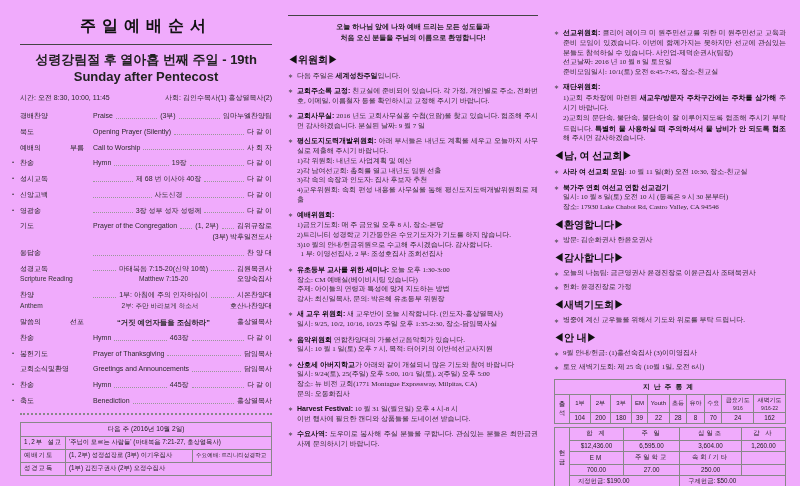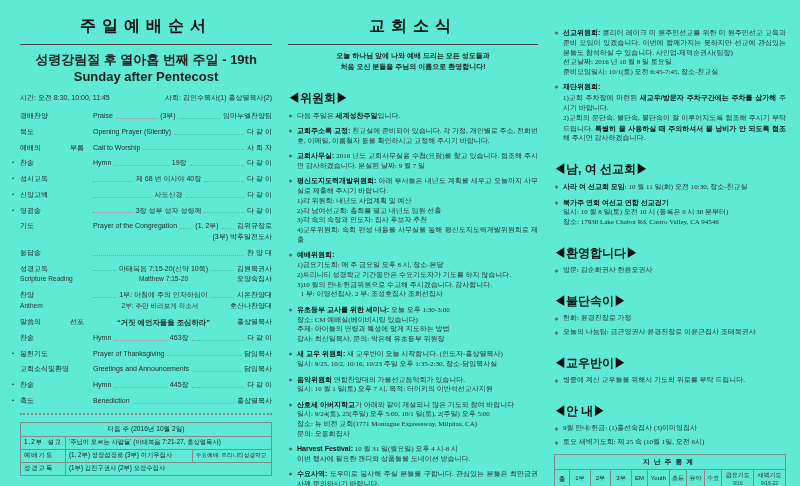--- a/index.html
+++ b/index.html
@@ -1,16 +1,16 @@
 <!DOCTYPE html>
 <html><head>
 <meta charset="utf-8">
 <style>
   html,body{margin:0;padding:0;background:#e8e8e6;}
-  .page{width:800px;height:486px;background:#5eead4;position:relative;overflow:hidden;
+  .page{width:800px;height:486px;background:#f0abfc;position:relative;overflow:hidden;
         font-family:"Liberation Sans",sans-serif;color:#2a2a2a;box-sizing:border-box;}
   .cols{display:flex;padding:14px 14px 0 20px;gap:16px;box-sizing:border-box;}
   .col{box-sizing:border-box;}
   .col-left{width:252px;}
   .col-mid{width:250px;}
   .col-right{flex:1;padding-top:14px;}
 
   
   .big-title{font-size:16px;font-weight:bold;letter-spacing:6px;text-align:center;padding:2px 0 6px;color:#111;}
   .rule{border-top:1.5px solid #444;margin:1px 0 6px;}
@@ -48,21 +48,21 @@
   .st-sub{font-size:5px;color:#333;}
   .st-v{text-align:center;}
   .vlabel{white-space:pre-line;text-align:center;font-size:6.5px;line-height:1.35;padding:0 3px;width:8px;}
   .of-h{text-align:center;letter-spacing:2px;}
   .of-v{text-align:center;}
   .of-f{padding-left:8px;}
   .tbl-gap{height:3px;}
 
   
   .sec{margin-bottom:2px;}
-  .sec-head{font-size:12px;font-weight:bold;margin:17px 0 4px;color:#111;}
+  .sec-head{font-size:10px;font-weight:bold;margin:5px 0 4px;color:#111;}
   .item{font-size:7px;font-family:"Liberation Serif",serif;line-height:1.40;margin-bottom:4.5px;
         padding-left:9px;position:relative;color:#2a2a2a;text-align:justify;}
   .bullet{position:absolute;left:0;top:1px;font-size:6px;color:#444;font-family:"Liberation Sans",sans-serif;}
 </style>
 </head>
 <body>
 
 <div class="page">
   <div class="cols">
 
@@ -331,21 +331,20 @@
             </tr>
             <tr>
               <td class="nw-label">성경교독</td>
               <td colspan="2">(1부) 김진구권사         (2부) 오정수집사</td>
             </tr>
           </tbody>
         </table>
     </div>
 
     <div class="col col-mid">
-      <div class="big-title">교회소식</div>
       <div class="rule"></div>
       <div class="welcome">
         <div>오늘 하나님 앞에 나와 예배 드리는 모든 성도들과</div>
         <div>처음 오신 분들을 주님의 이름으로 환영합니다!</div>
       </div>
       <div>
           <div class="sec">
             <div class="sec-head">◀위원회▶</div>
             <div class="item"><span class="bullet">∗</span><span class="itext"><span>다음 주일은 </span><span class="b">세계성찬주일</span><span>입니다.</span></span></div>
             <div class="item"><span class="bullet">∗</span><span class="itext"><span class="b">교회주소록 교정:</span><span> 친교실에 준비되어 있습니다. 각 가정, 개인별로 주소, 전화번호, 이메일, 이름철자 등을 확인하시고 교정해 주시기 바랍니다.</span></span></div>
@@ -371,26 +370,26 @@
           <div class="sec">
             <div class="sec-head">◀남, 여 선교회▶</div>
             <div class="item"><span class="bullet">∗</span><span class="itext"><span class="b">사라 여 선교회 모임</span><span>: 10 월 11 일(화) 오전 10:30, 장소-친교실</span></span></div>
             <div class="item"><span class="bullet">∗</span><span class="itext"><span class="b">북가주 연회 여선교 연합 선교걷기</span><br><span>일시: 10 월 8 일(토) 오전 10 시 (등록은 9 시 30 분부터)</span><br><span>장소: 17930 Lake Chabot Rd, Castro Valley, CA 94546</span></span></div>
           </div>
           <div class="sec">
             <div class="sec-head">◀환영합니다▶</div>
             <div class="item"><span class="bullet">∗</span><span class="itext"><span>방문: 김순화권사 한윤오권사</span></span></div>
           </div>
           <div class="sec">
-            <div class="sec-head">◀불단속이▶</div>
+            <div class="sec-head">◀감사합니다▶</div>
+            <div class="item"><span class="bullet">∗</span><span class="itext"><span>오늘의 나눔팀: 금근영권사 윤경진장로 이윤근집사 조태묵권사</span></span></div>
             <div class="item"><span class="bullet">∗</span><span class="itext"><span>헌화: 윤경진장로 가정</span></span></div>
-            <div class="item"><span class="bullet">∗</span><span class="itext"><span>오늘의 나눔팀: 금근영권사 윤경진장로 이윤근집사 조태묵권사</span></span></div>
-          </div>
-          <div class="sec">
-            <div class="sec-head">◀교우반이▶</div>
+          </div>
+          <div class="sec">
+            <div class="sec-head">◀새벽기도회▶</div>
             <div class="item"><span class="bullet">∗</span><span class="itext"><span>병중에 계신 교우들을 위해서 기도와 위로를 부탁 드립니다.</span></span></div>
           </div>
           <div class="sec">
             <div class="sec-head">◀안 내▶</div>
             <div class="item"><span class="bullet">∗</span><span class="itext"><span>9월 안내/헌금: (1)홍선숙집사 (3)이미영집사</span></span></div>
             <div class="item"><span class="bullet">∗</span><span class="itext"><span>토요 새벽기도회: 제 25 속 (10월 1일, 오전 6시)</span></span></div>
           </div>
         </div>
       <table style="margin-top:6px;">
           <tbody>

